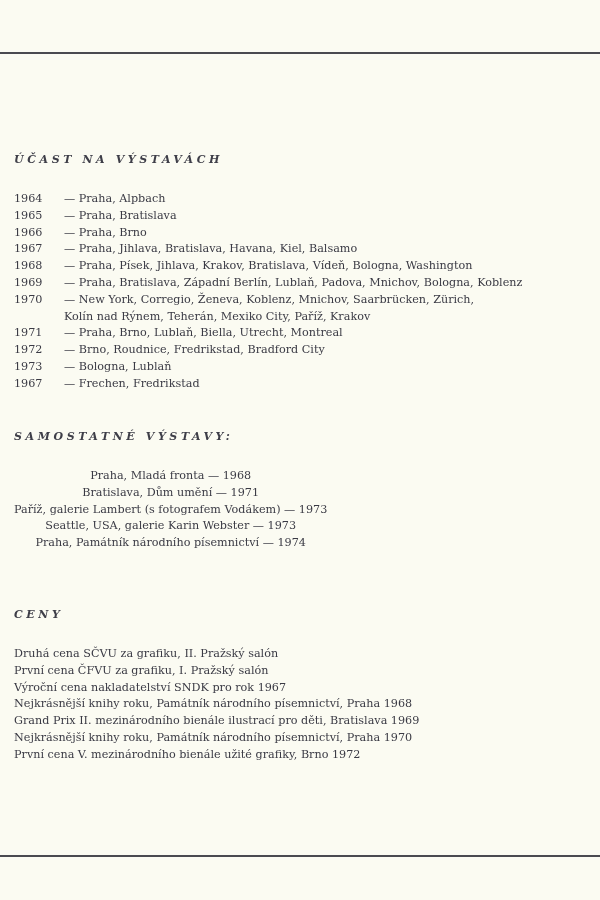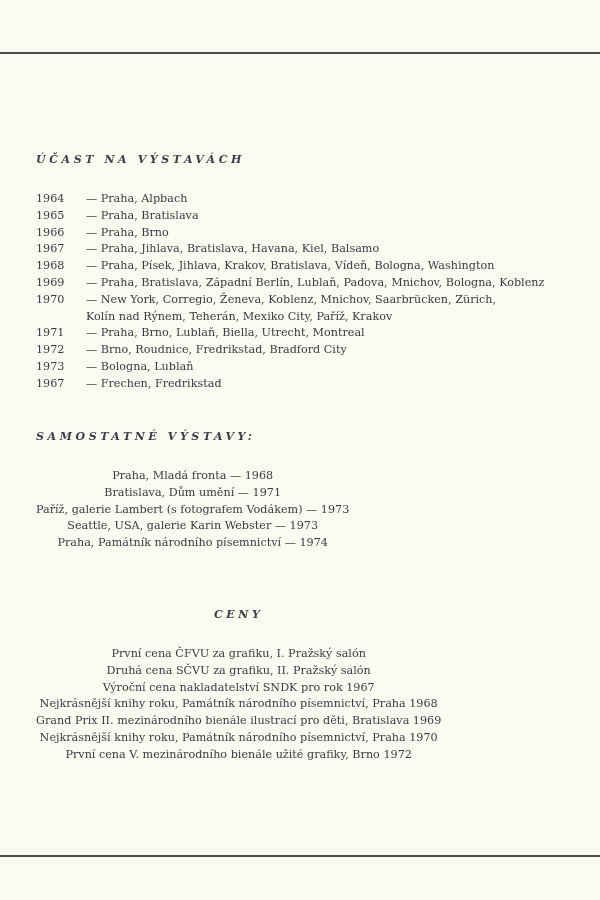--- a/index.html
+++ b/index.html
@@ -5,37 +5,37 @@
   html, body { margin: 0; padding: 0; }
   body {
     width: 600px; height: 900px; position: relative; overflow: hidden;
     background: #fbfbf2;
     font-family: "DejaVu Serif", "Liberation Serif", serif;
     color: #3a3a40;
   }
   .rule { position: absolute; left: 0; width: 600px; height: 2px; background: #4a4a50; }
   .rule.top { top: 52px; }
   .rule.bottom { top: 855px; }
-  .section { position: absolute; left: 36px; }
+  .section { position: absolute; left: 14px; }
   .heading {
     font-style: italic; font-size: 11px; letter-spacing: 3.6px;
     color: #3e3e48; margin: 0; white-space: nowrap;
   }
   .list { margin: 0; padding: 0; list-style: none; }
   .list li {
     font-size: 11.2px; line-height: 16.8px;
     white-space: nowrap; color: #3a3a44;
   }
   .yr { display: inline-block; width: 50px; }
   .cont { padding-left: 50px; }
   #sec-ucast { top: 153px; }
   #sec-ucast .list { margin-top: 25px; }
   #sec-samo { top: 430px; }
   #sec-samo .list { margin-top: 25px; text-align: center; }
-  #sec-ceny { top: 608px; text-align: center; }
+  #sec-ceny { top: 608px; }
   #sec-ceny .list { margin-top: 25px; }
 </style>
 </head>
 <body>
 
 <div class="rule top"></div>
 
 <section class="section" id="sec-ucast">
   <h2 class="heading">ÚČAST NA VÝSTAVÁCH</h2>
   <ul class="list">
@@ -61,22 +61,22 @@
     <li>Bratislava, Dům umění — 1971</li>
     <li>Paříž, galerie Lambert (s fotografem Vodákem) — 1973</li>
     <li>Seattle, USA, galerie Karin Webster — 1973</li>
     <li>Praha, Památník národního písemnictví — 1974</li>
   </ul>
 </section>
 
 <section class="section" id="sec-ceny">
   <h2 class="heading">CENY</h2>
   <ul class="list">
+    <li>Druhá cena SČVU za grafiku, II. Pražský salón</li>
     <li>První cena ČFVU za grafiku, I. Pražský salón</li>
-    <li>Druhá cena SČVU za grafiku, II. Pražský salón</li>
     <li>Výroční cena nakladatelství SNDK pro rok 1967</li>
     <li>Nejkrásnější knihy roku, Památník národního písemnictví, Praha 1968</li>
     <li>Grand Prix II. mezinárodního bienále ilustrací pro děti, Bratislava 1969</li>
     <li>Nejkrásnější knihy roku, Památník národního písemnictví, Praha 1970</li>
     <li>První cena V. mezinárodního bienále užité grafiky, Brno 1972</li>
   </ul>
 </section>
 
 <div class="rule bottom"></div>
 

